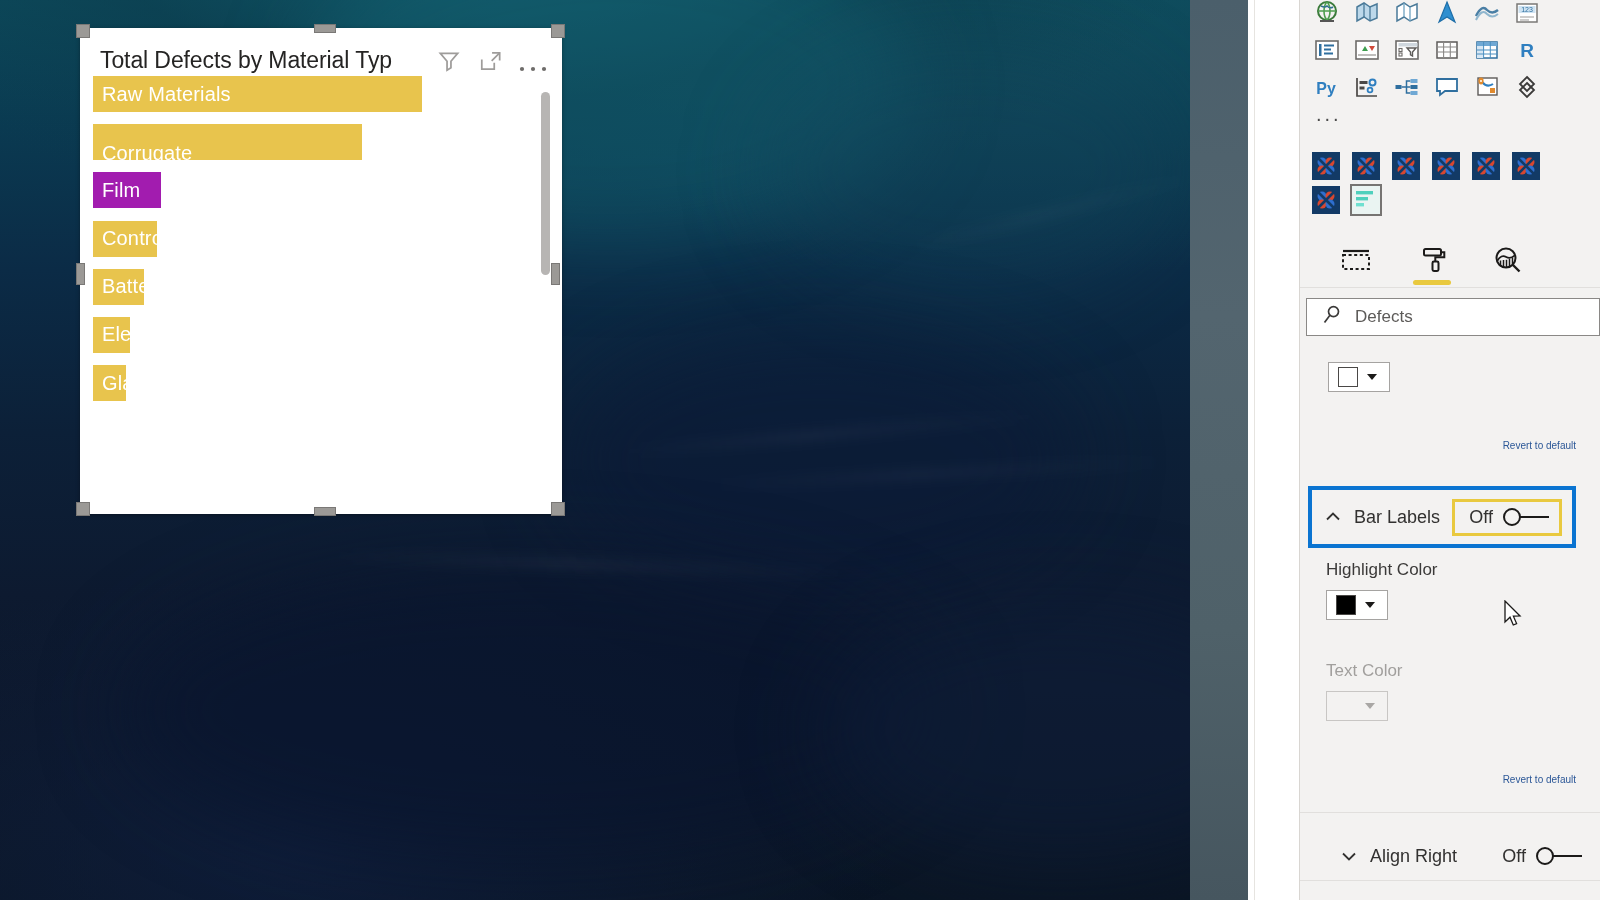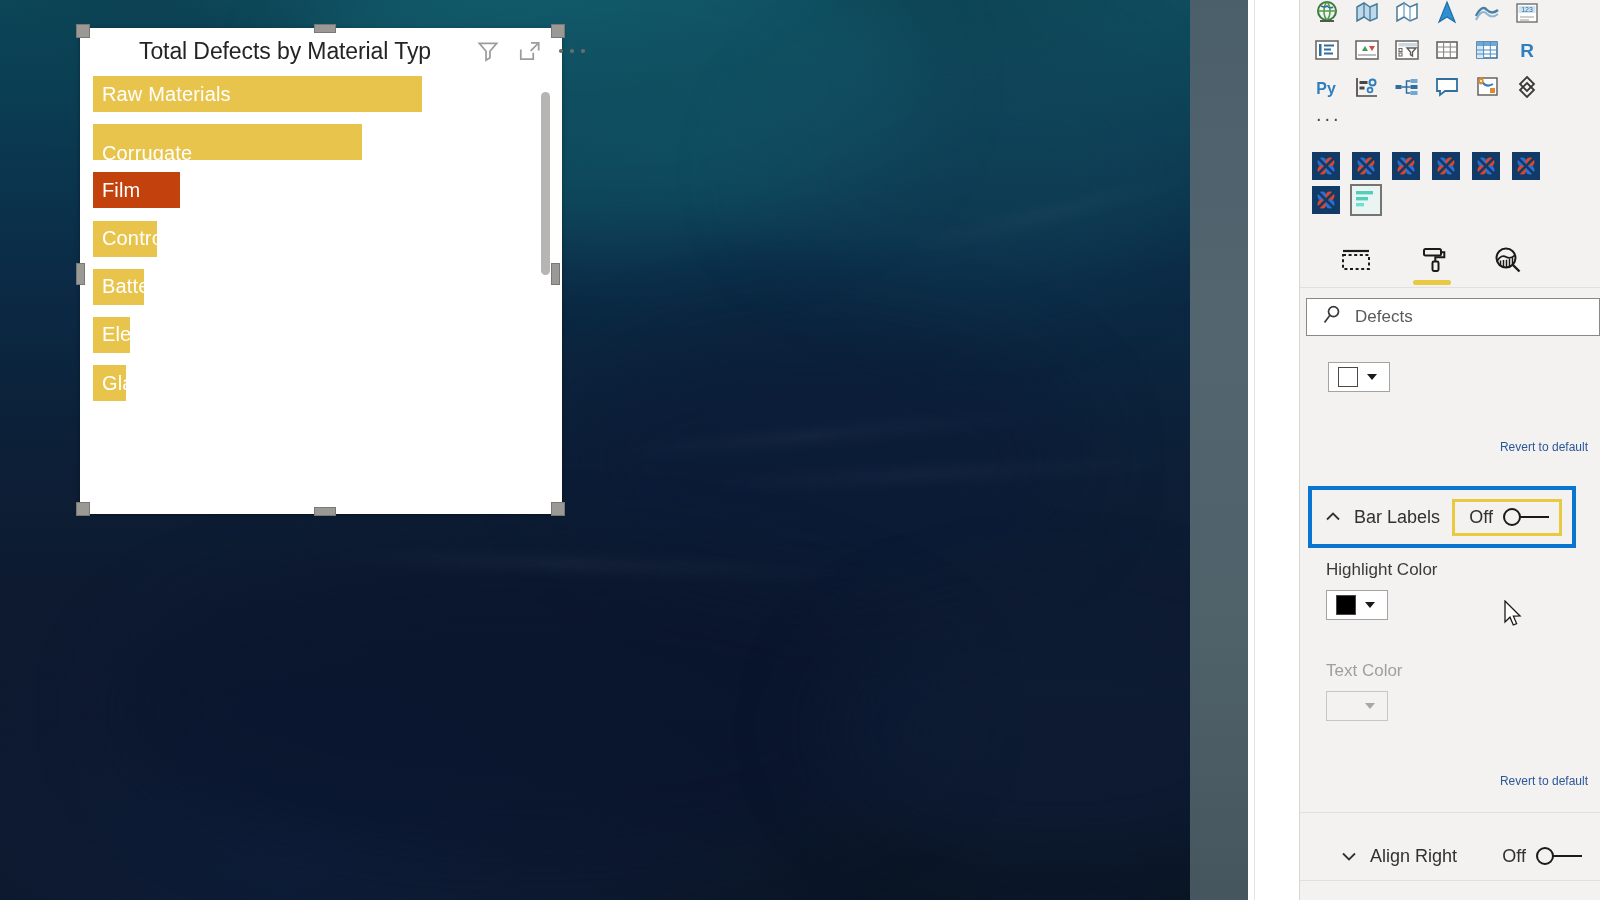--- a/index.html
+++ b/index.html
@@ -110,21 +110,21 @@
 
   
   .pane-section { position: absolute; left: 0; width: 300px; }
   .swatch-btn {
     width: 62px; height: 30px; background: #ffffff; border: 1px solid #a5a3a1;
     display: flex; align-items: center; gap: 9px; padding-left: 9px;
   }
   .swatch-chip { width: 20px; height: 20px; border: 1px solid #4a4846; }
   .caret { width: 0; height: 0; border-left: 5px solid transparent; border-right: 5px solid transparent; border-top: 6px solid #1b1a19; }
   .caret.dim { border-top-color: #a9a7a5; }
-  .revert-link { color: #2b5797; font-size: 12px; text-align: right; width: 100%; padding-right: 12px; }
+  .revert-link { color: #2b5797; font-size: 10px; text-align: right; width: 100%; padding-right: 24px; }
   .sec-label { font-size: 17px; color: #3b3a39; }
   .sec-label.disabled { color: #a19f9d; }
 
   
   #bar-labels-group {
     position: absolute; left: 1308px; top: 486px; width: 268px; height: 62px;
     border: 4px solid #0a74d1; background: #f3f2f1;
     display: flex; align-items: center;
   }
   .chev { width: 18px; height: 18px; flex: 0 0 18px; }
@@ -144,21 +144,21 @@
   .align-sep2 { position: absolute; left: 1300px; top: 880px; width: 300px; height: 1px; background: #e1dfdd; }
 
   
   #visual {
     position: absolute; left: 80px; top: 28px; width: 482px; height: 486px;
     background: #ffffff;
     box-shadow: 0 1px 4px rgba(0,0,0,0.35);
   }
   #visual-header {
     position: absolute; left: 0; top: 0; width: 100%; height: 46px;
-    display: flex; align-items: center; padding: 0 14px 0 20px; margin-left: 39px;
+    display: flex; align-items: flex-end; padding: 0 14px 0 20px;
   }
   #visual-title {
     font-size: 23px; color: #252423; white-space: nowrap; overflow: hidden;
     flex: 1 1 auto; letter-spacing: -0.1px;
   }
   .hdr-icon { flex: 0 0 auto; margin-left: 11px; display: flex; align-items: center; }
 
   #plot { position: absolute; left: 13px; top: 48px; width: 440px; height: 430px; }
   .bar-row { position: relative; width: 100%; }
   .bar {
@@ -243,21 +243,21 @@
         <div class="bar" style="width: 329px; height: 36px; background: rgb(232, 196, 77);">
           <span class="bar-label" style="color: rgb(255, 255, 255);">Raw Materials</span>
         </div>
       </div>
       <div class="bar-row" style="height: 48.2px;">
         <div class="bar" style="width: 269px; height: 36px; background: rgb(232, 196, 77);">
           <span class="bar-label" style="color: rgb(255, 255, 255); margin-top: 22px;">Corrugate</span>
         </div>
       </div>
       <div class="bar-row" style="height: 48.2px;">
-        <div class="bar" style="width: 87px; height: 36px; background: #c2410c;">
+        <div class="bar" style="width: 68px; height: 36px; background: #a21caf;">
           <span class="bar-label" style="color: rgb(255, 255, 255);">Film</span>
         </div>
       </div>
       <div class="bar-row" style="height: 48.2px;">
         <div class="bar" style="width: 64px; height: 36px; background: rgb(232, 196, 77);">
           <span class="bar-label" style="color: rgb(255, 255, 255);">Controller</span>
         </div>
       </div>
       <div class="bar-row" style="height: 48.2px;">
         <div class="bar" style="width: 51px; height: 36px; background: rgb(232, 196, 77);">

